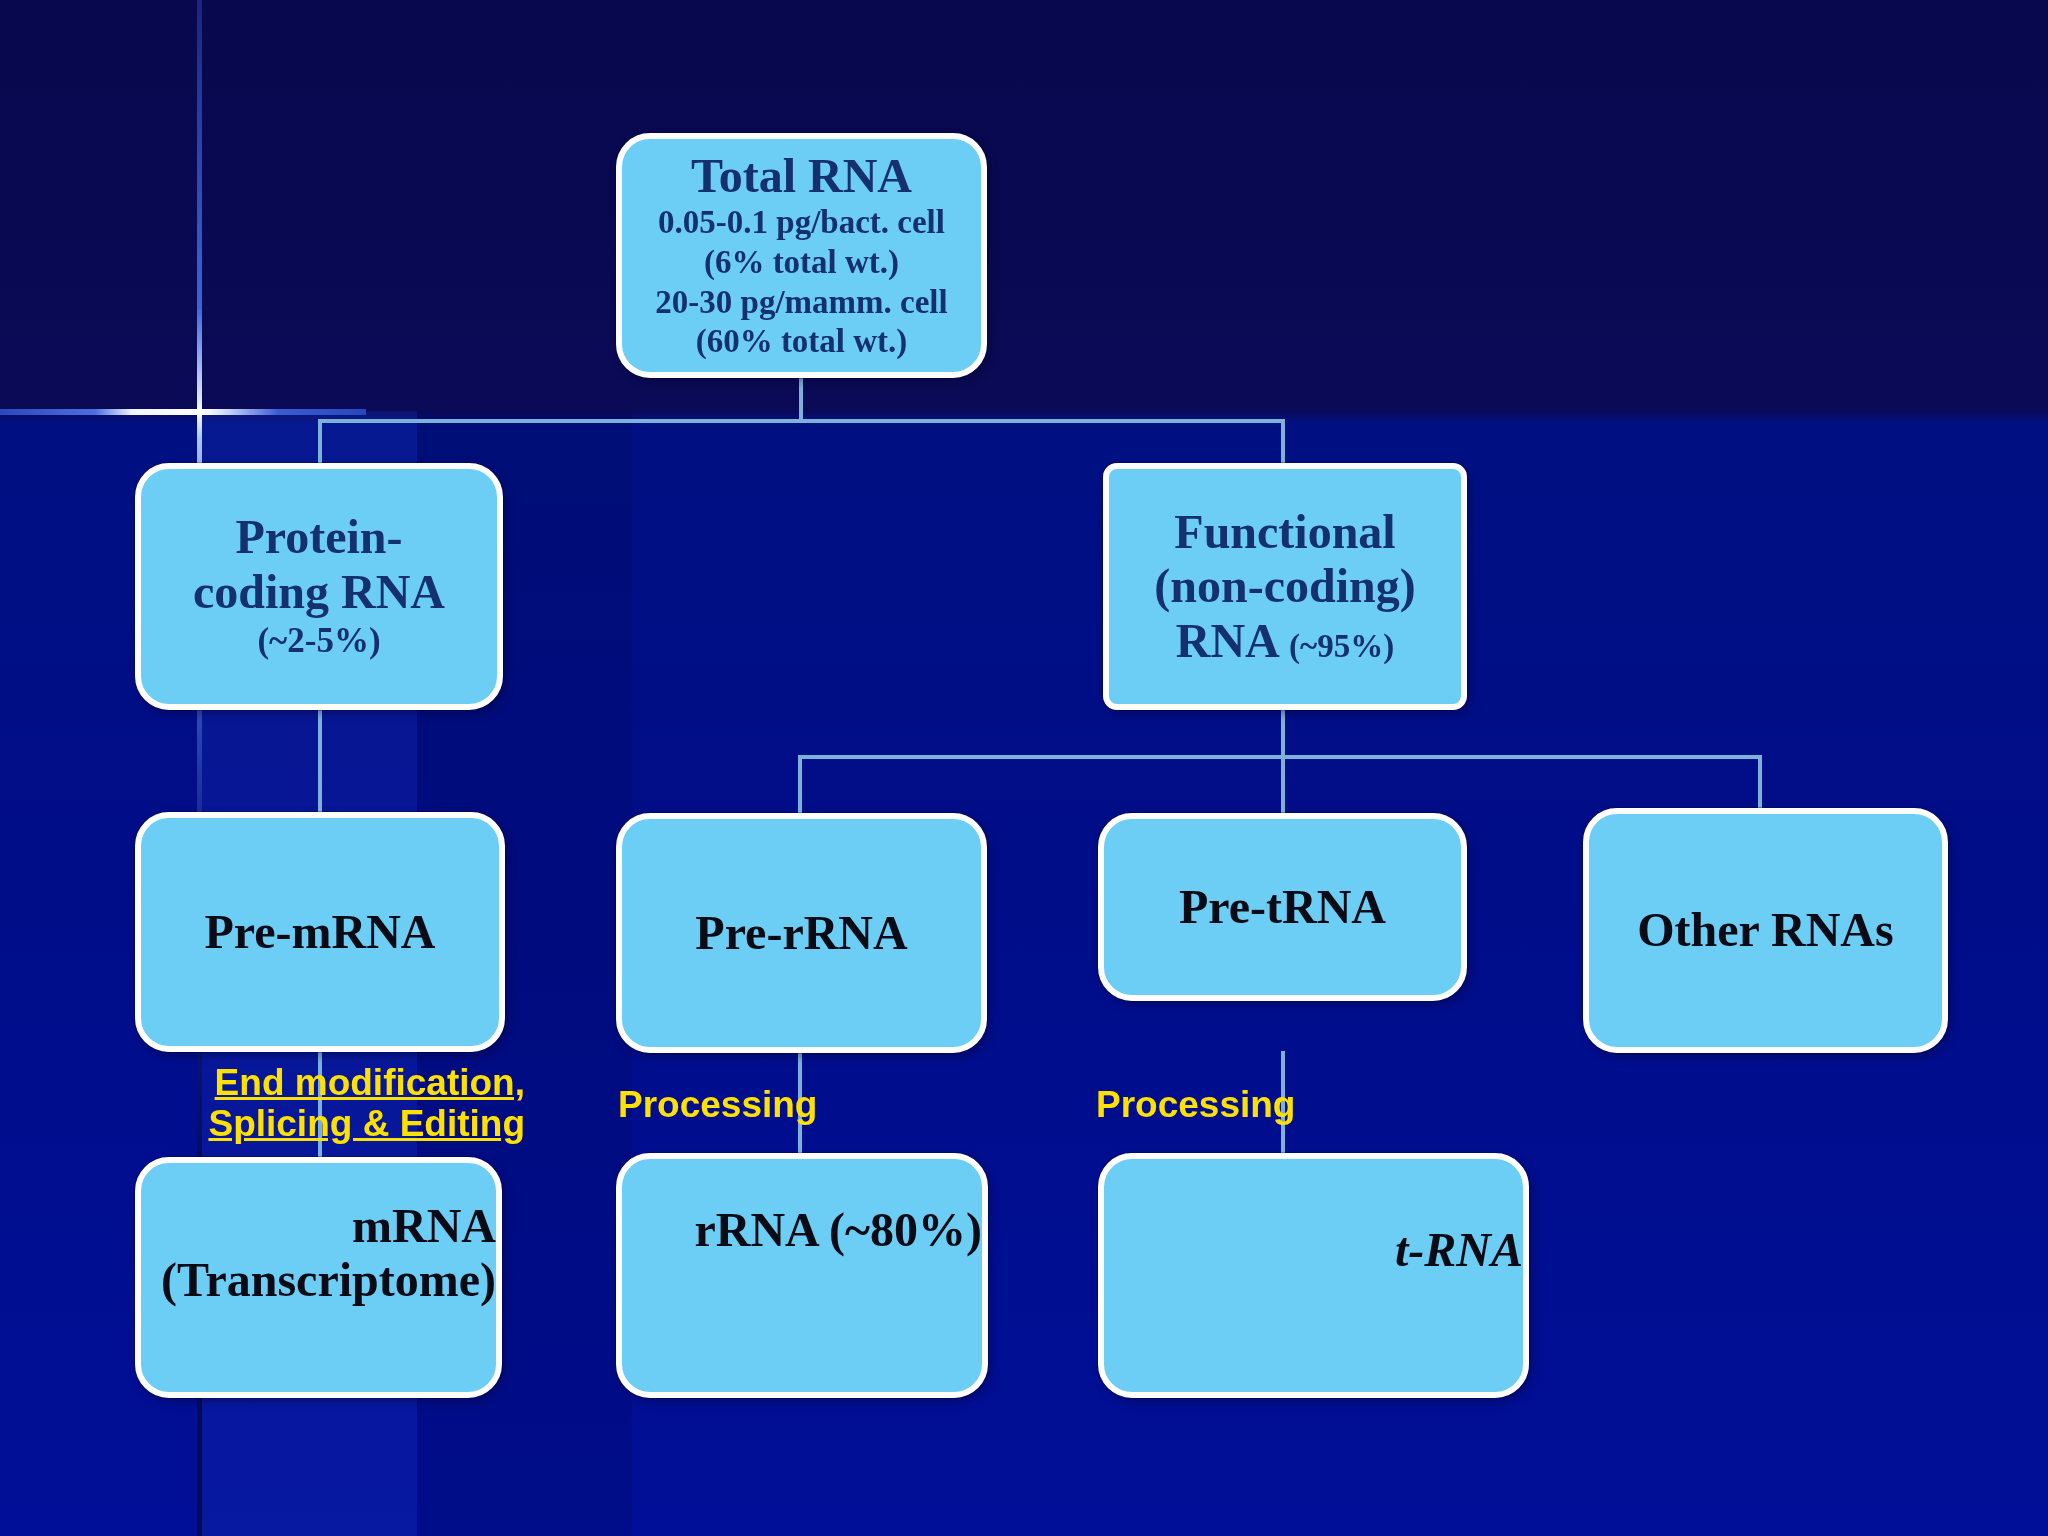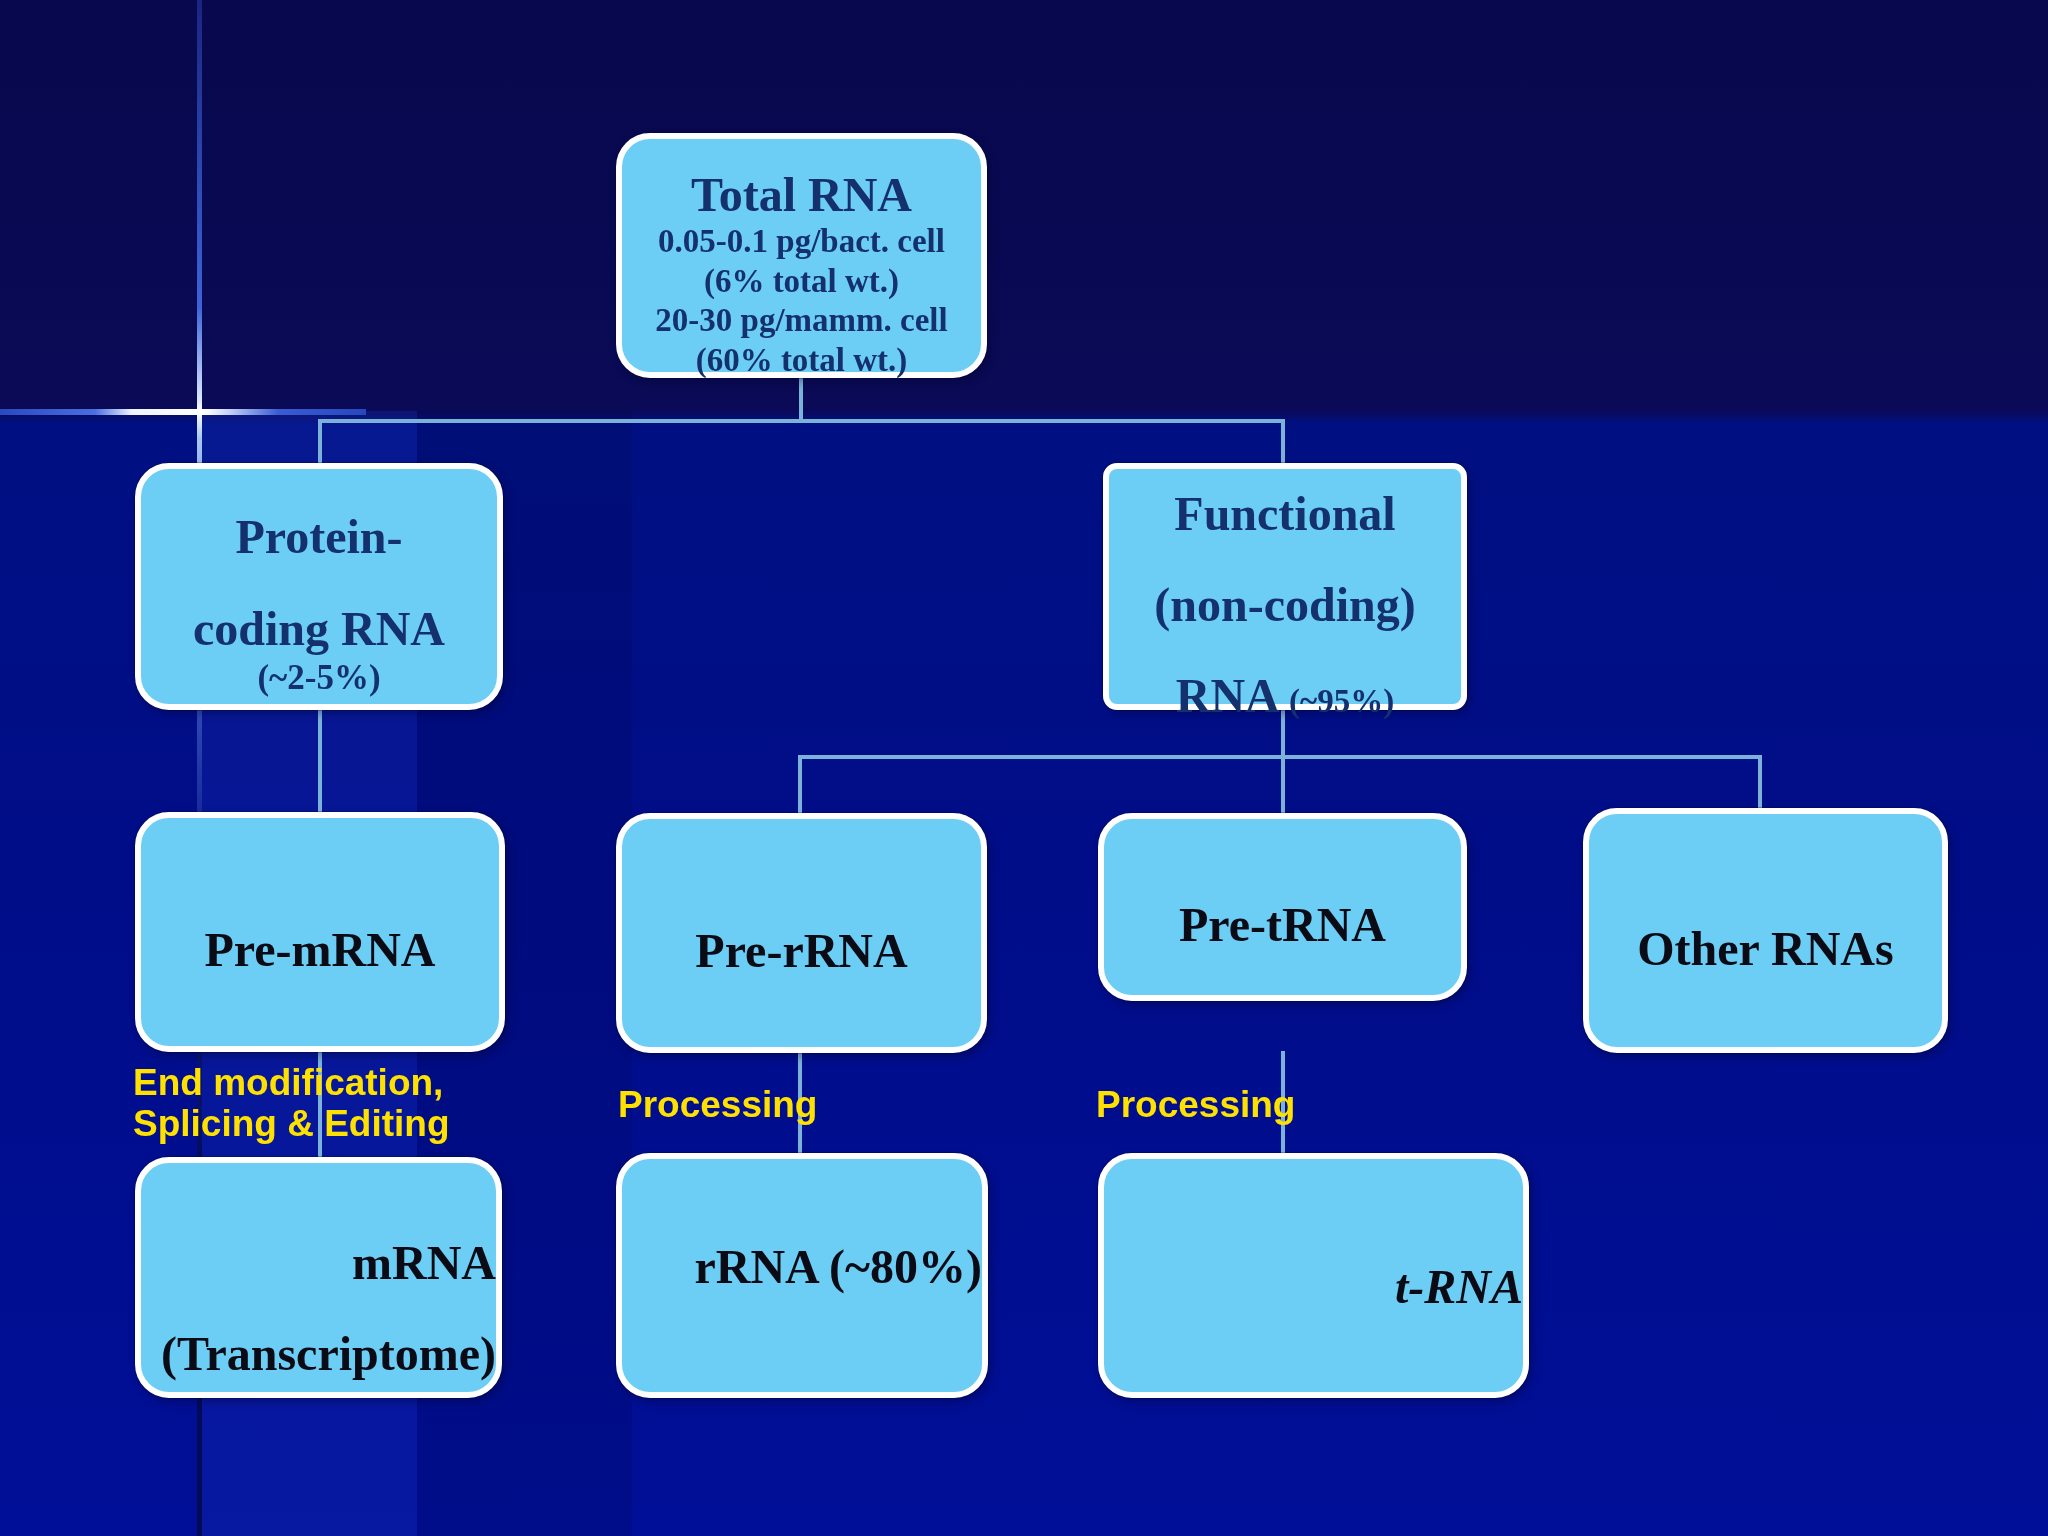--- a/index.html
+++ b/index.html
@@ -37,31 +37,31 @@
   .node{
     position:absolute;box-sizing:border-box;z-index:2;
     background:#6ccdf5;border:6px solid #ffffff;border-radius:34px;
     box-shadow:0 0 0 1px rgba(0,0,40,0.25), 3px 4px 8px rgba(0,0,40,0.35);
     display:flex;flex-direction:column;align-items:center;justify-content:center;
     text-align:center;font-weight:bold;
   }
   .node.top-align{justify-content:flex-start;align-items:flex-end;}
   .navy{color:#14316d;}
   .dark{color:#0b0b16;}
-  .node-title{font-size:48px;line-height:1.13;font-weight:bold;margin-top:37px;}
+  .node-title{font-size:48px;line-height:1.13;font-weight:bold;}
   .node-sub{font-size:33px;line-height:1.2;font-weight:bold;}
   .share{font-size:35px;line-height:1.25;font-weight:bold;}
   .small-inline{font-size:33px;}
   
   .ylabel{
     position:absolute;z-index:3;color:#ffe100;
     font-family:"Liberation Sans", sans-serif;
     font-weight:bold;font-size:37px;line-height:1.12;white-space:nowrap;
   }
-  .center{text-align:left;}
+  .center{text-align:right;text-decoration:underline;}
 </style>
 </head>
 <body>
 
 <div class="slide">
 
   <div class="stripe stripe1"></div>
   <div class="stripe stripe2"></div>
   <div class="vline"></div>
   <div class="hline"></div>

